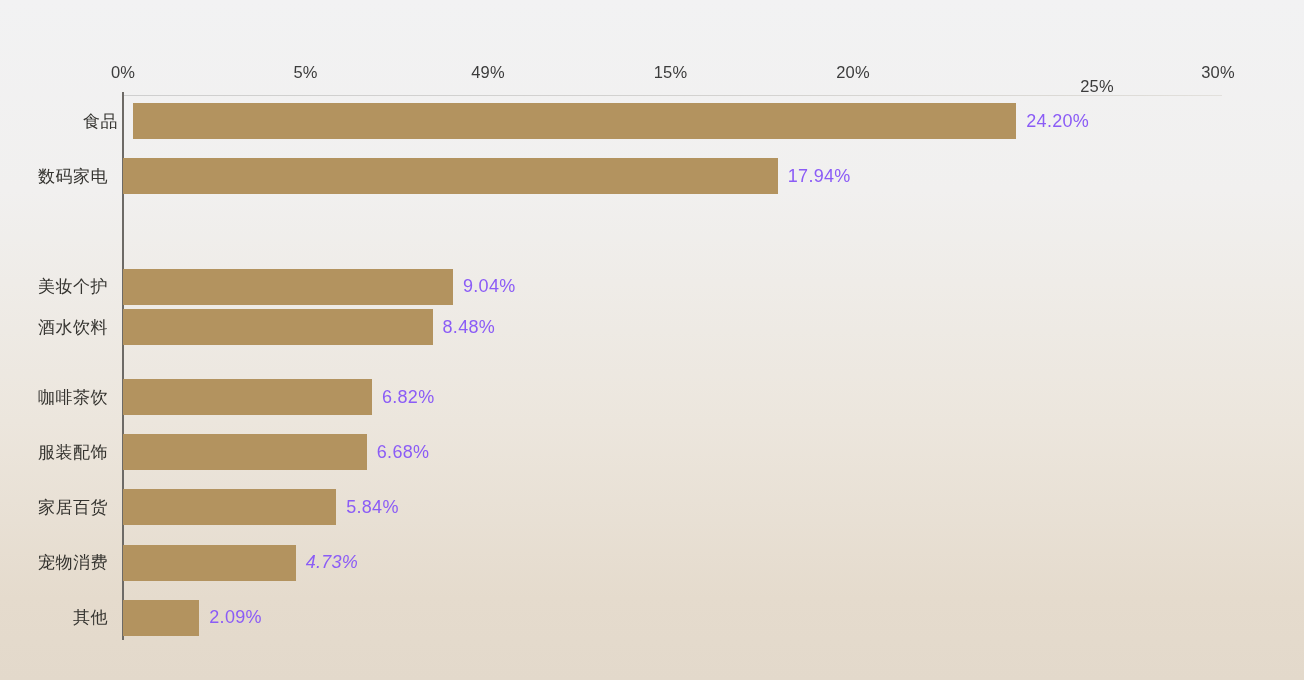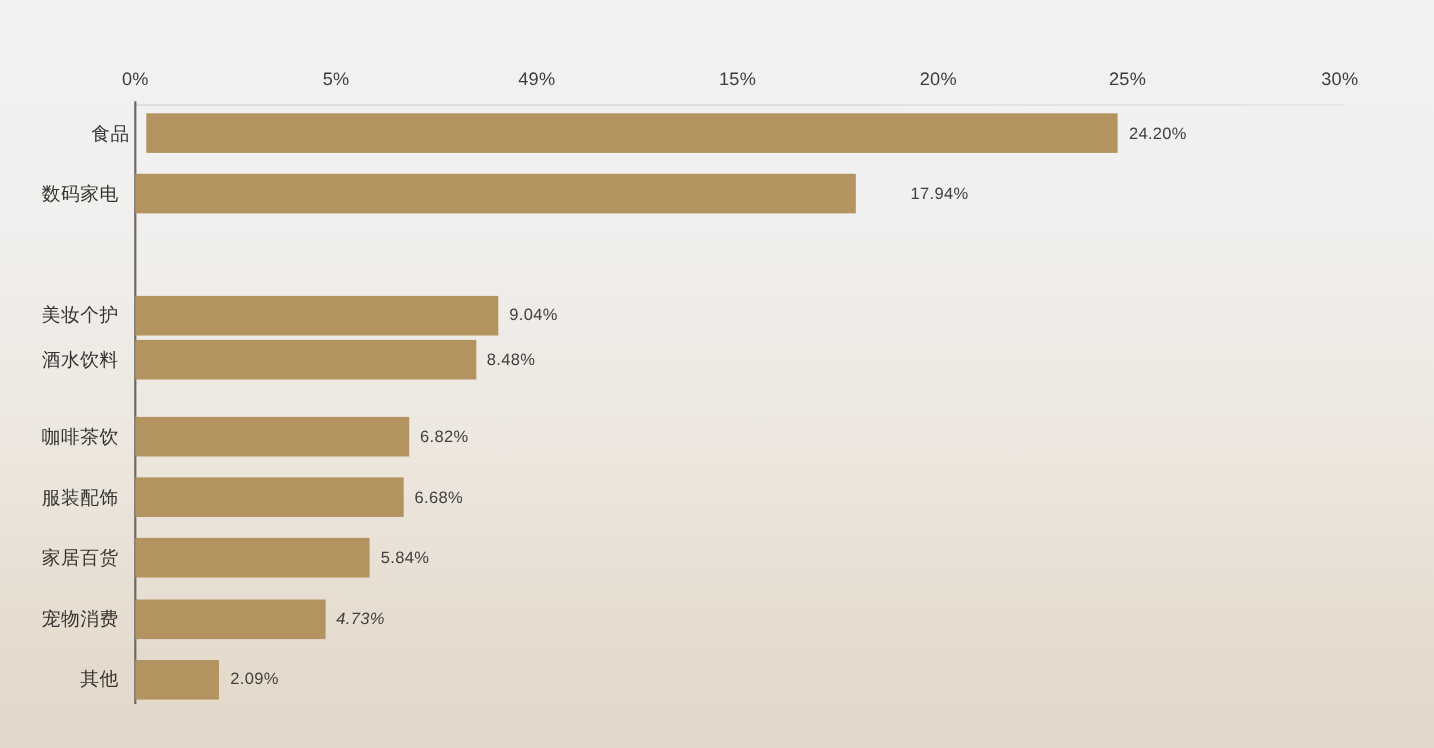--- a/index.html
+++ b/index.html
@@ -84,54 +84,54 @@
     letter-spacing: 0.5px;
   }
   .bar {
     position: absolute;
     left: 123px;
     height: 36px;
     background: #b3935f;
   }
   .bar-value {
     position: absolute;
-    font-size: 15px;
-    color: #404040;
+    font-size: 18px;
+    color: #8b5cf6;
     white-space: nowrap;
     letter-spacing: 0.3px;
   }
 </style>
 </head>
 <body>
 
 <div id="chart-root">
 
   <div class="x-axis-labels">
       <div class="x-tick-label" style="left: 123px;">0%</div>
       <div class="x-tick-label" style="left: 305.5px;">5%</div>
       <div class="x-tick-label" style="left: 488px;">49%</div>
       <div class="x-tick-label" style="left: 670.5px;">15%</div>
       <div class="x-tick-label" style="left: 853px;">20%</div>
-      <div class="x-tick-label" style="left: 1025px;">25%</div>
+      <div class="x-tick-label" style="left: 1097px; margin-top: 14px;">25%</div>
       <div class="x-tick-label" style="left: 1218px;">30%</div>
     </div>
 
   <div class="top-rule"></div>
   <div class="y-axis-line"></div>
 
   <div class="rows">
       <div class="row" style="top: 103px; margin-left: 10px;">
         <div class="cat-label">食品</div>
         <div class="bar" style="width: 883.3px; background: rgb(179, 147, 95);"></div>
         <div class="bar-value" style="left: 1016.3px;">24.20%</div>
       </div>
       <div class="row" style="top: 158.2px;">
         <div class="cat-label">数码家电</div>
         <div class="bar" style="width: 654.81px; background: rgb(179, 147, 95);"></div>
-        <div class="bar-value" style="left: 787.81px; margin-left: 40px;">17.94%</div>
+        <div class="bar-value" style="left: 787.81px;">17.94%</div>
       </div>
       <div class="row" style="top: 268.6px;">
         <div class="cat-label">美妆个护</div>
         <div class="bar" style="width: 329.96px; background: rgb(179, 147, 95);"></div>
         <div class="bar-value" style="left: 462.96px;">9.04%</div>
       </div>
       <div class="row" style="top: 309px;">
         <div class="cat-label">酒水饮料</div>
         <div class="bar" style="width: 309.52px; background: rgb(179, 147, 95);"></div>
         <div class="bar-value" style="left: 442.52px;">8.48%</div>

